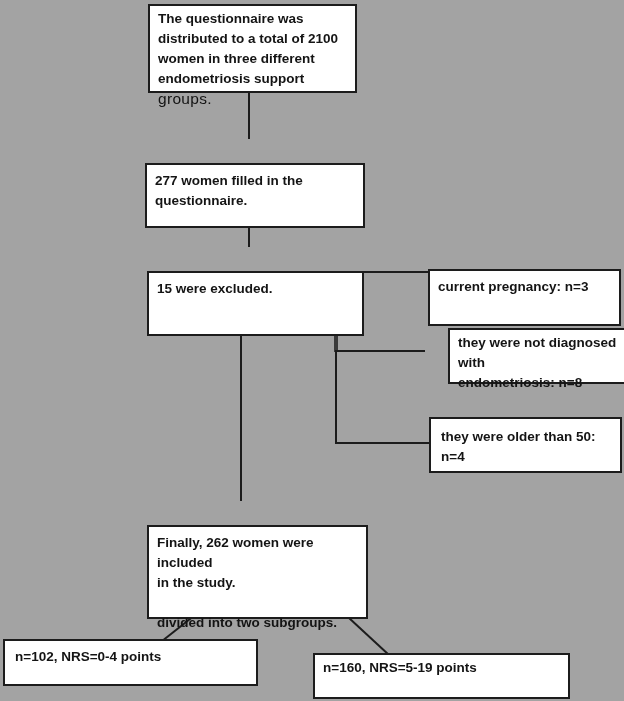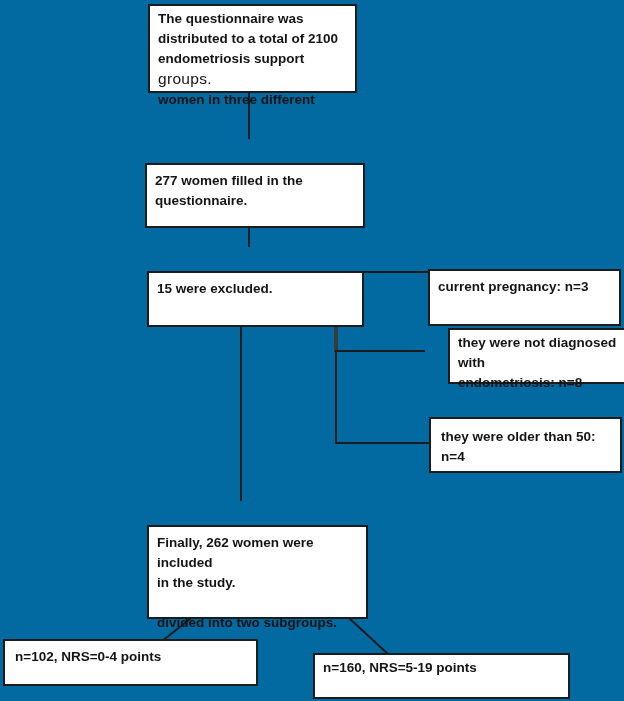--- a/index.html
+++ b/index.html
@@ -1,17 +1,17 @@
 <!DOCTYPE html>
 <html><head>
 <meta charset="utf-8">
 <style>
   html,body{margin:0;padding:0;background:#ffffff;}
   #stage{
-    position:relative;width:624px;height:701px;background:#0369a1;overflow:hidden;
+    position:relative;width:624px;height:701px;background:#a3a3a3;overflow:hidden;
     font-family:"Liberation Sans",sans-serif;
   }
   .flow-box{
     position:absolute;box-sizing:border-box;background:#ffffff;
     border:2px solid #1c1c1c;color:#141414;
     font-weight:700;font-size:13.5px;line-height:20px;
   }
   .pad-a{padding:3px 8px 0 8px;}
   .pad-b{padding:6px 8px 0 8px;margin-top:26px;}
   .pad-c{padding:8px 8px 0 10px;}
@@ -33,30 +33,30 @@
     <line x1="336" y1="351" x2="336" y2="444" stroke="#1c1c1c" stroke-width="2"></line>
     <line x1="335" y1="351" x2="425" y2="351" stroke="#1c1c1c" stroke-width="2"></line>
     <line x1="335" y1="443" x2="430" y2="443" stroke="#1c1c1c" stroke-width="2"></line>
     <line x1="223" y1="593" x2="157" y2="645" stroke="#1c1c1c" stroke-width="2"></line>
     <line x1="322" y1="593" x2="389" y2="655" stroke="#1c1c1c" stroke-width="2"></line>
   </svg>
 
   <div class="flow-box pad-a" style="left:148px;top:4px;width:209px;height:89px;">
     <div>The questionnaire was</div>
     <div>distributed to a total of 2100</div>
+    <div>women in three different</div>
     <div><span>endometriosis support </span><span class="light-suffix">groups.</span></div>
-    <div>women in three different</div>
   </div>
 
   <div class="flow-box pad-b" style="left:145px;top:137px;width:220px;height:65px;">
     <div>277 women filled in the</div>
     <div>questionnaire.</div>
   </div>
 
-  <div class="flow-box pad-b" style="left:147px;top:245px;width:217px;height:56px;">
+  <div class="flow-box pad-b" style="left:147px;top:245px;width:217px;height:65px;">
     <div>15 were excluded.</div>
   </div>
 
   <div class="flow-box pad-b" style="left:428px;top:243px;width:193px;height:57px;">
     <div>current pregnancy: n=3</div>
   </div>
 
   <div class="flow-box pad-a" style="left:448px;top:328px;width:196px;height:56px;">
     <div>they were not diagnosed with</div>
     <div>endometriosis: n=8</div>

